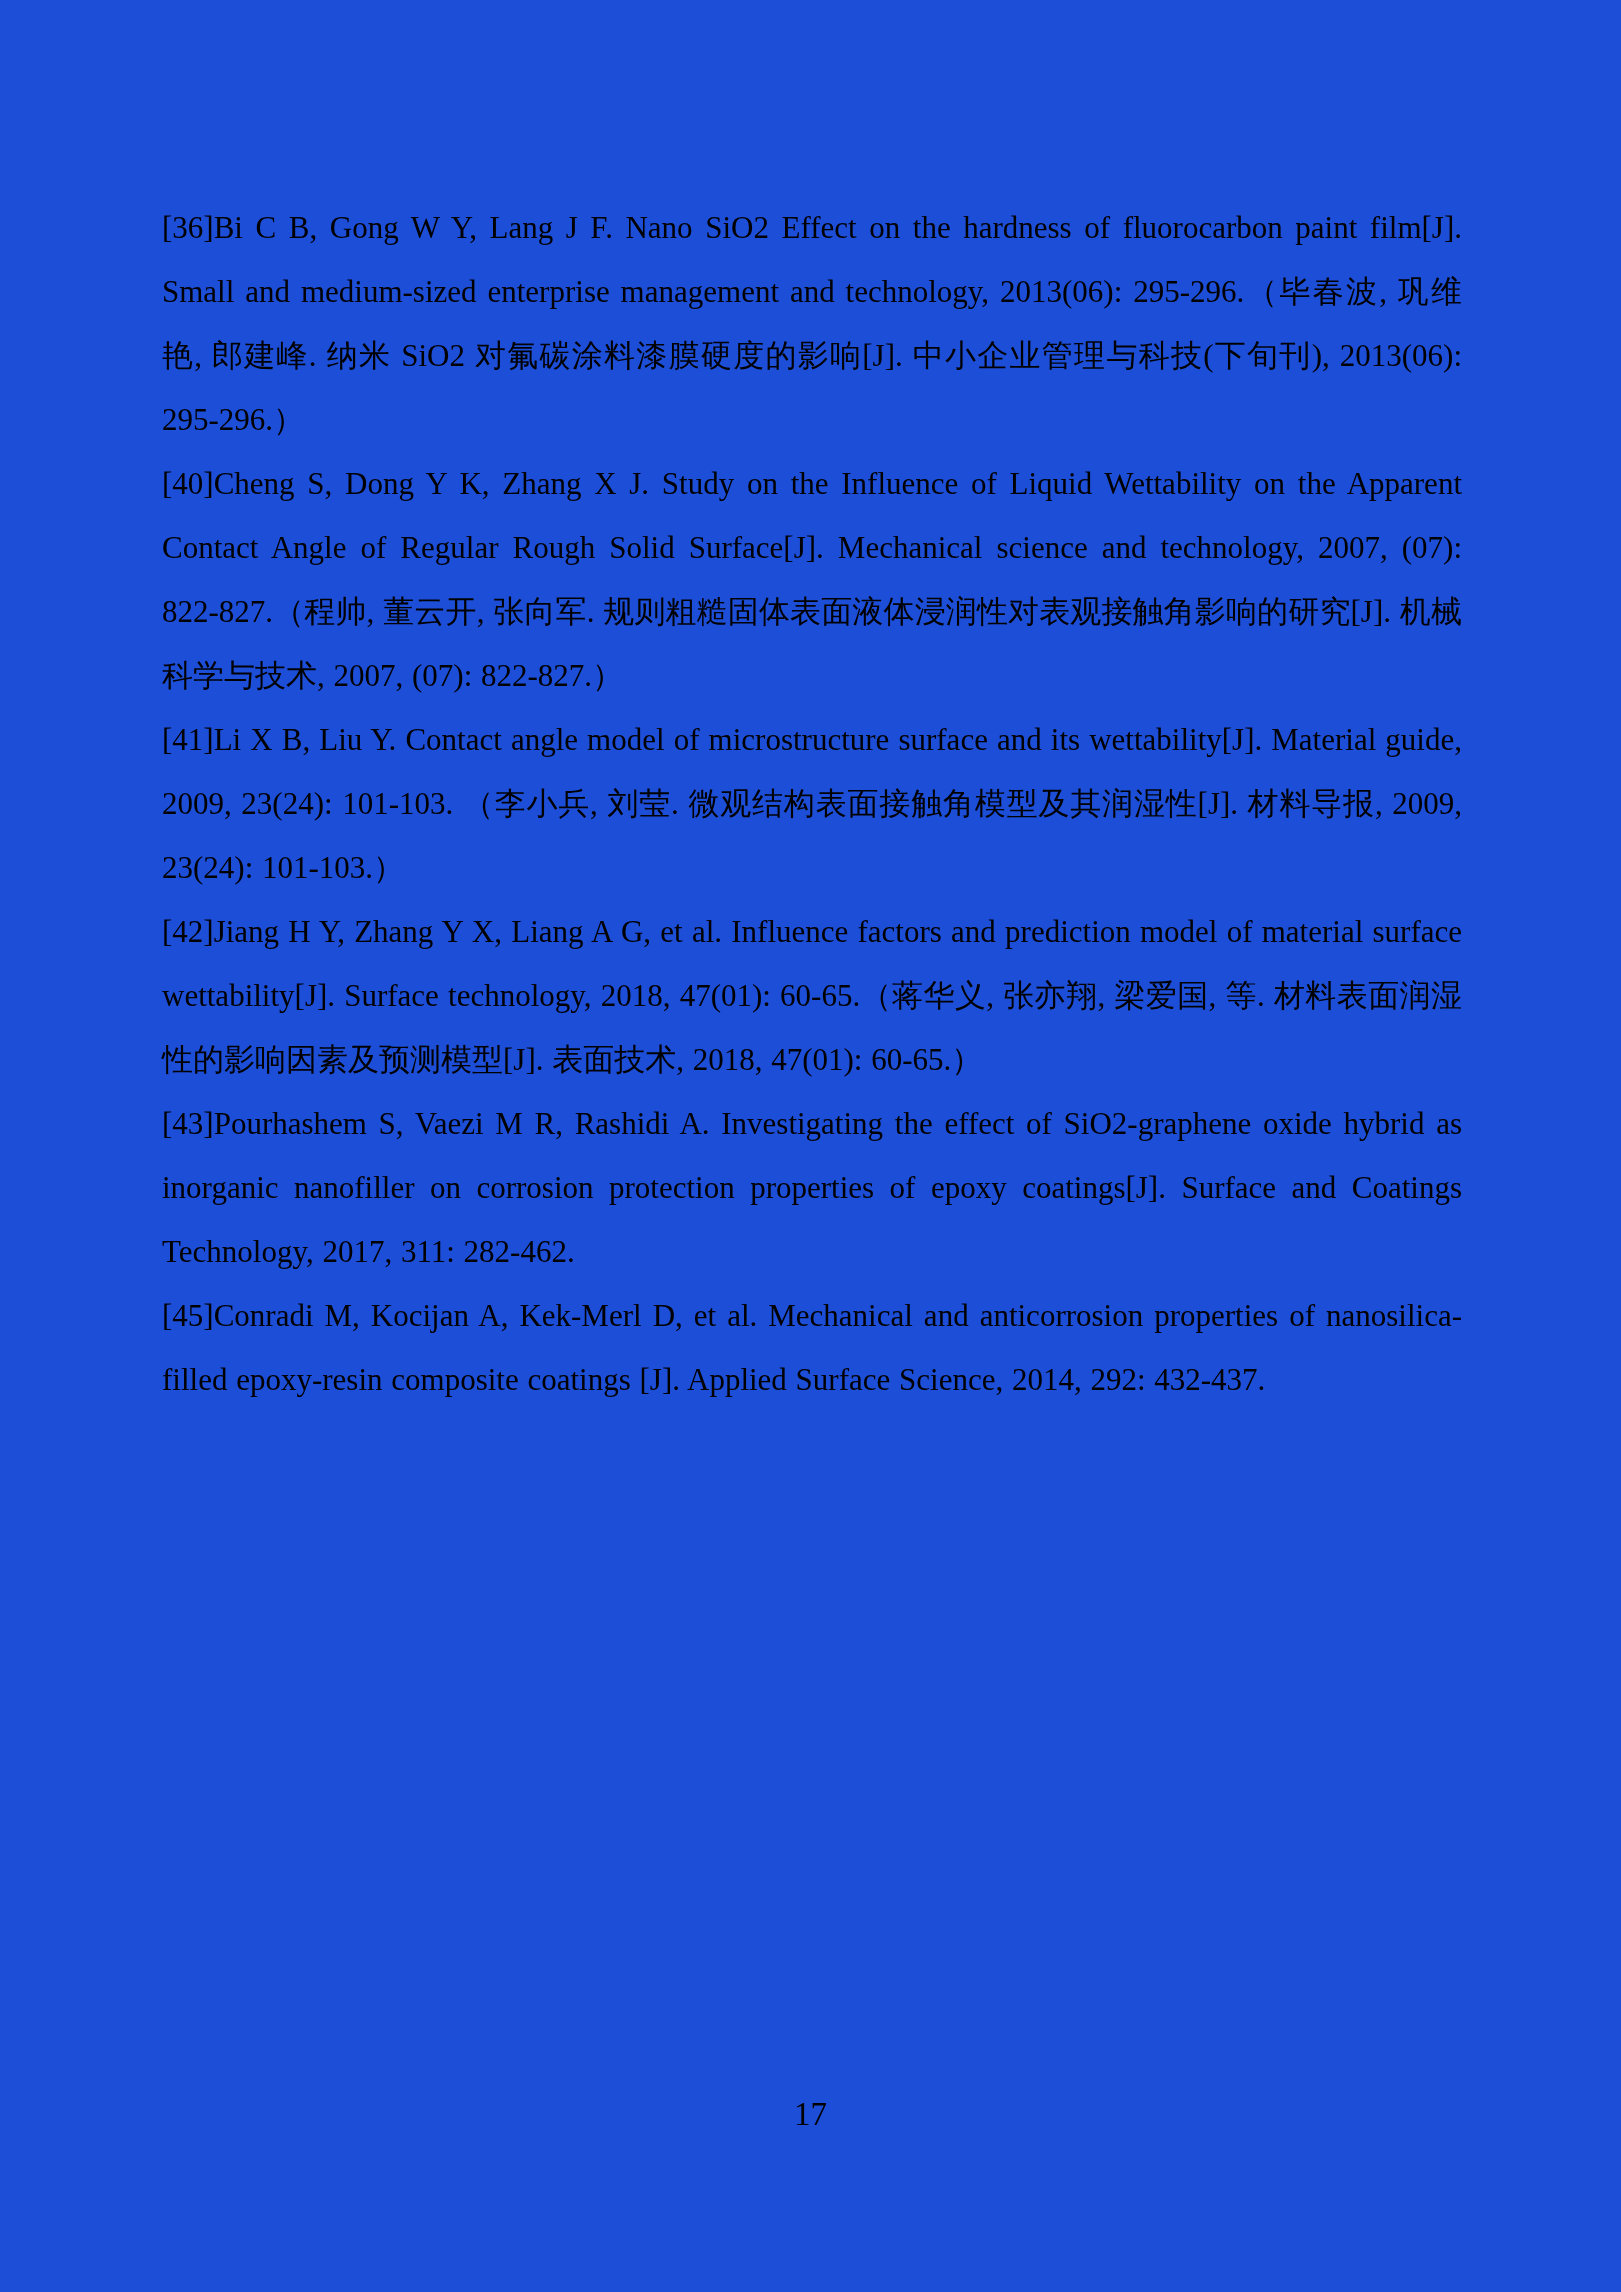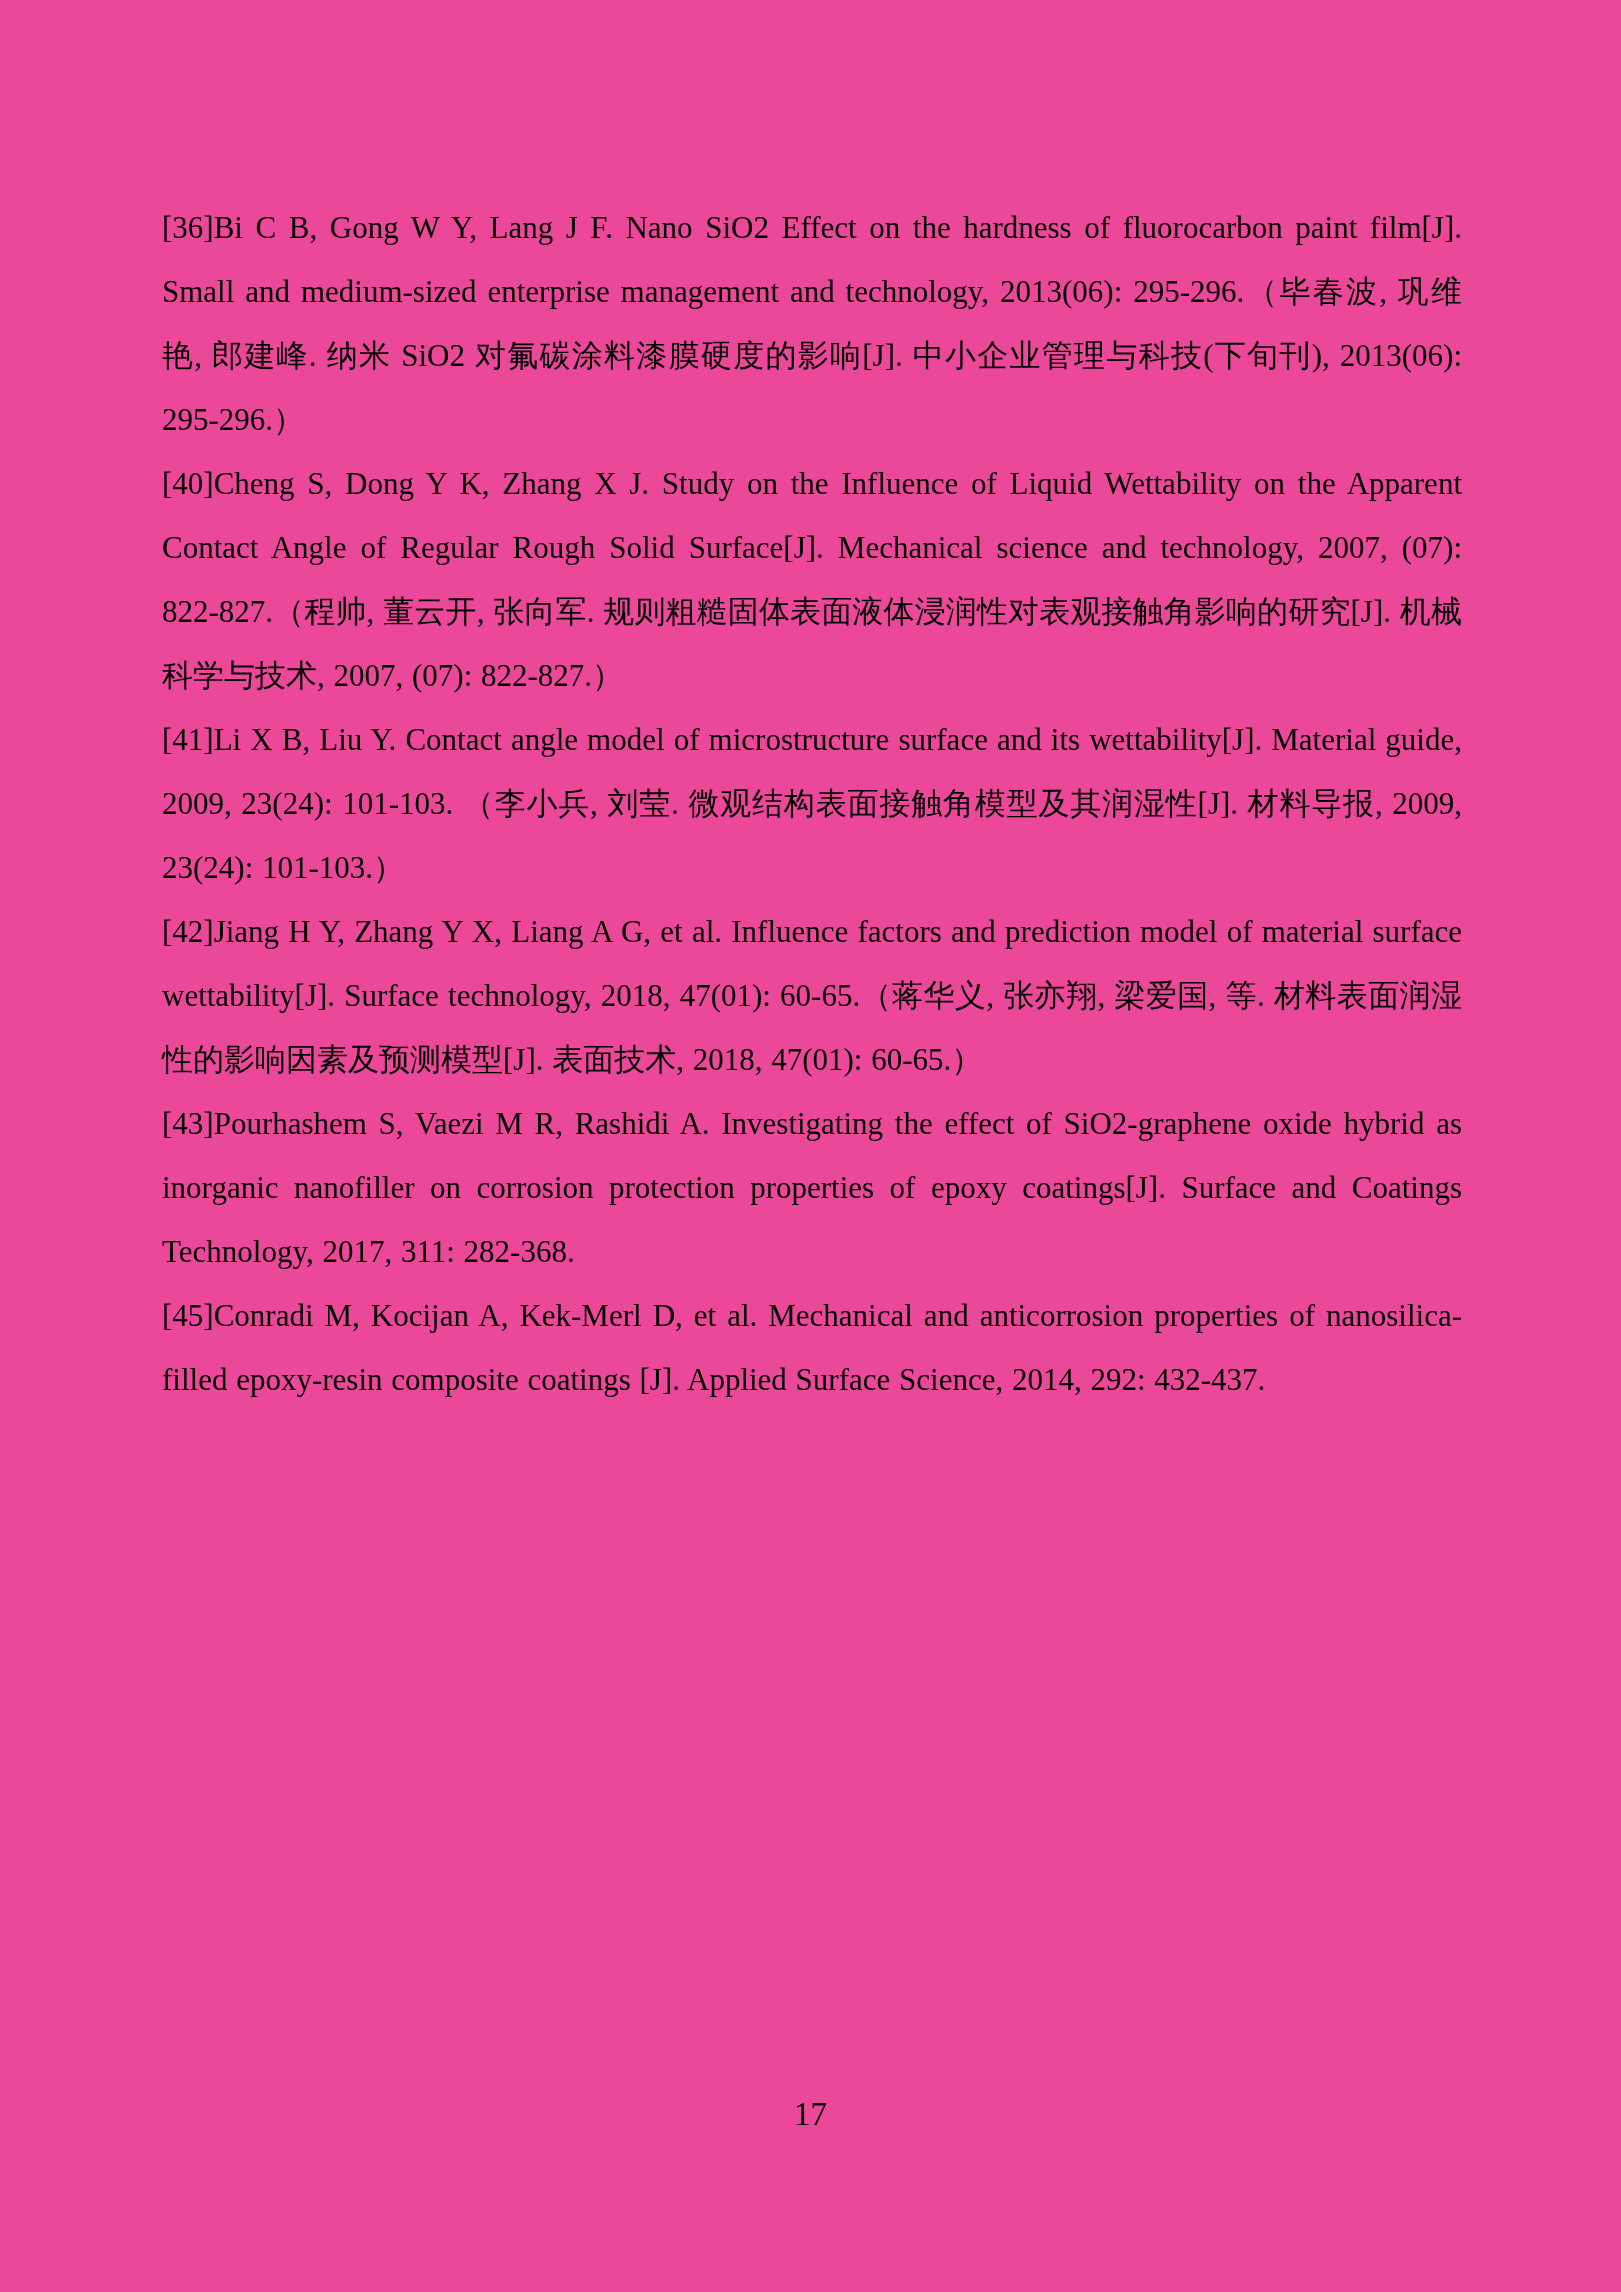--- a/index.html
+++ b/index.html
@@ -4,21 +4,21 @@
 <style>
   html, body {
     margin: 0;
     padding: 0;
     background: #ffffff;
   }
   .page {
     position: relative;
     width: 1621px;
     height: 2293px;
-    background: #ec4899;
+    background: #1d4ed8;
     box-sizing: border-box;
     overflow: hidden;
   }
   .content {
     position: absolute;
     left: 162px;
     width: 1300px;
     top: 196px;
   }
   .ref {
@@ -46,20 +46,20 @@
 </style>
 </head>
 <body>
 
 <div class="page">
   <div class="content">
     <p class="ref">[36]Bi C B, Gong W Y, Lang J F. Nano SiO2 Effect on the hardness of fluorocarbon paint film[J]. Small and medium-sized enterprise management and technology, 2013(06): 295-296.（毕春波, 巩维艳, 郎建峰. 纳米 SiO2 对氟碳涂料漆膜硬度的影响[J]. 中小企业管理与科技(下旬刊), 2013(06): 295-296.）</p>
     <p class="ref">[40]Cheng S, Dong Y K, Zhang X J. Study on the Influence of Liquid Wettability on the Apparent Contact Angle of Regular Rough Solid Surface[J]. Mechanical science and technology, 2007, (07): 822-827.（程帅, 董云开, 张向军. 规则粗糙固体表面液体浸润性对表观接触角影响的研究[J]. 机械科学与技术, 2007, (07): 822-827.）</p>
     <p class="ref">[41]Li X B, Liu Y. Contact angle model of microstructure surface and its wettability[J]. Material guide, 2009, 23(24): 101-103. （李小兵, 刘莹. 微观结构表面接触角模型及其润湿性[J]. 材料导报, 2009, 23(24): 101-103.）</p>
     <p class="ref">[42]Jiang H Y, Zhang Y X, Liang A G, et al. Influence factors and prediction model of material surface wettability[J]. Surface technology, 2018, 47(01): 60-65.（蒋华义, 张亦翔, 梁爱国, 等. 材料表面润湿性的影响因素及预测模型[J]. 表面技术, 2018, 47(01): 60-65.）</p>
-    <p class="ref">[43]Pourhashem S, Vaezi M R, Rashidi A. Investigating the effect of SiO2-graphene oxide hybrid as inorganic nanofiller on corrosion protection properties of epoxy coatings[J]. Surface and Coatings Technology, 2017, 311: 282-368.</p>
+    <p class="ref">[43]Pourhashem S, Vaezi M R, Rashidi A. Investigating the effect of SiO2-graphene oxide hybrid as inorganic nanofiller on corrosion protection properties of epoxy coatings[J]. Surface and Coatings Technology, 2017, 311: 282-462.</p>
     <p class="ref">[45]Conradi M, Kocijan A, Kek-Merl D, et al. Mechanical and anticorrosion properties of nanosilica-filled epoxy-resin composite coatings [J]. Applied Surface Science, 2014, 292: 432-437.</p>
   </div>
   <div class="footer">
     <span>17</span>
   </div>
 </div>
 
 
 </body></html>

